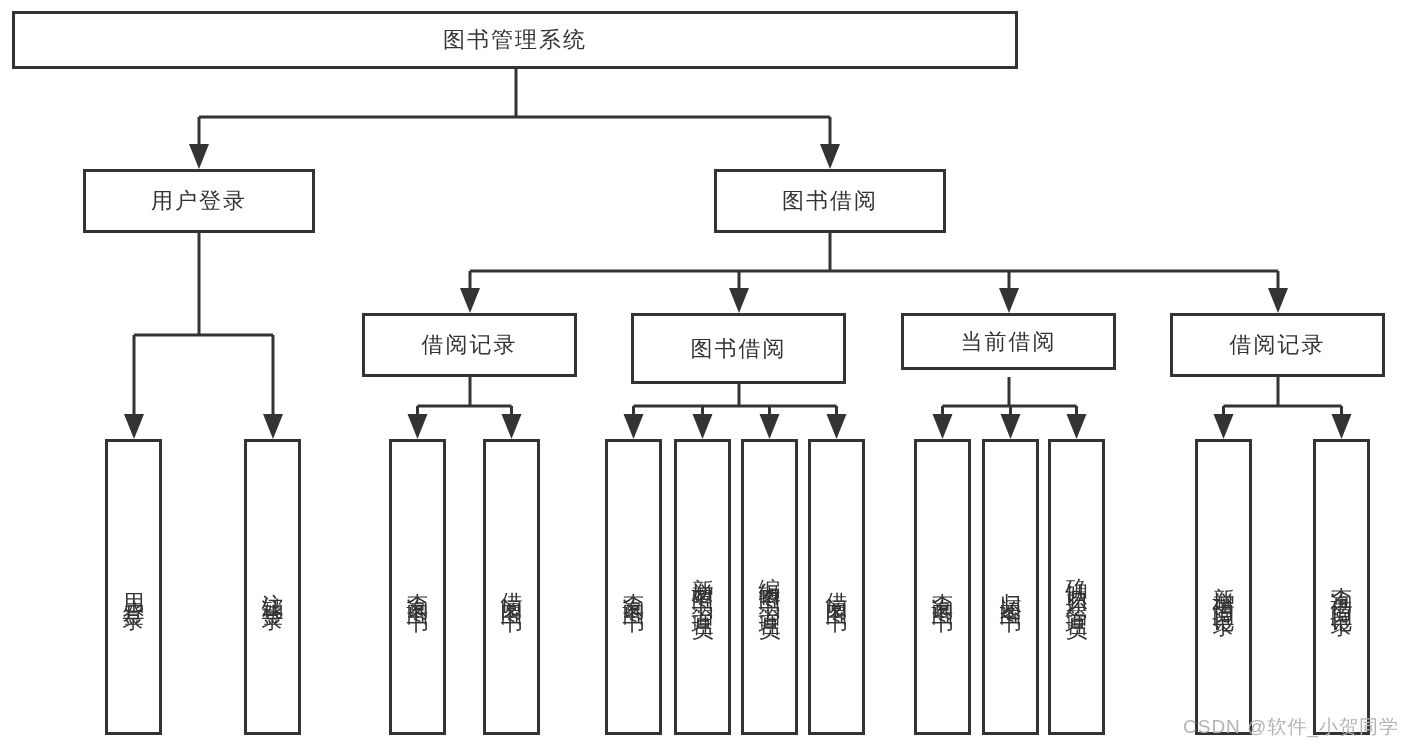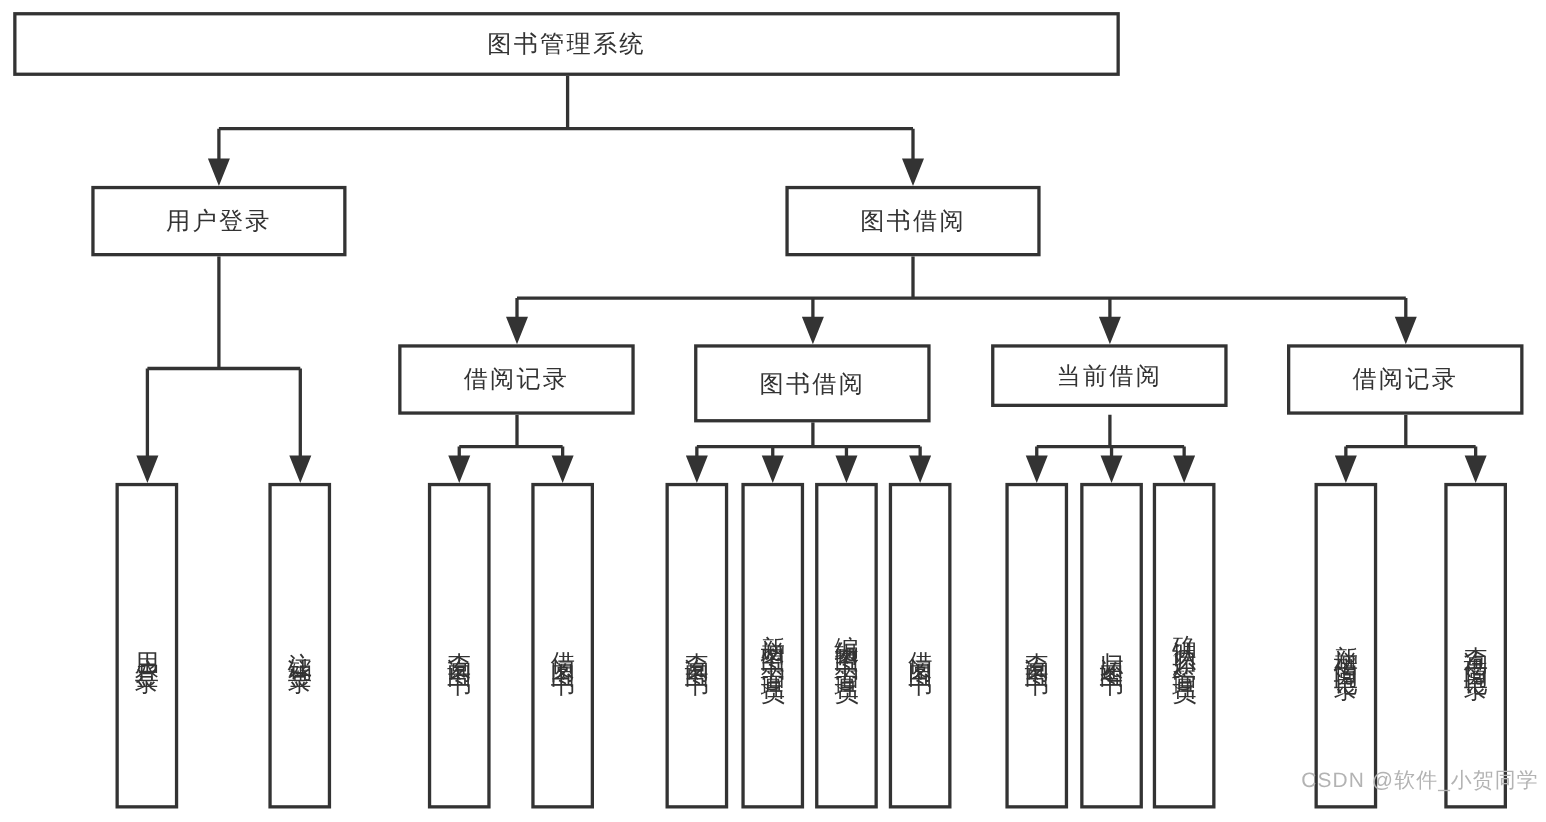--- a/index.html
+++ b/index.html
@@ -36,21 +36,21 @@
     font-size:22px;
   }
   .node.leaf span{
     writing-mode:vertical-rl;
     text-orientation:upright;
     letter-spacing:6px;
     line-height:1.1;
   }
   .watermark{
     position:absolute;
-    left:1183px;top:696px;
+    left:1183px;top:714px;
     font-size:19px;
     letter-spacing:1px;
     color:var(--watermark-color);
     white-space:nowrap;
   }
   
   .n-root{left:12px;top:11px;width:1006px;height:58px;}
   .n-userlogin{left:83px;top:169px;width:232px;height:64px;}
   .n-bookmgmt{left:714px;top:169px;width:232px;height:64px;}
   .n-newbook{left:362px;top:313px;width:215px;height:64px;}

